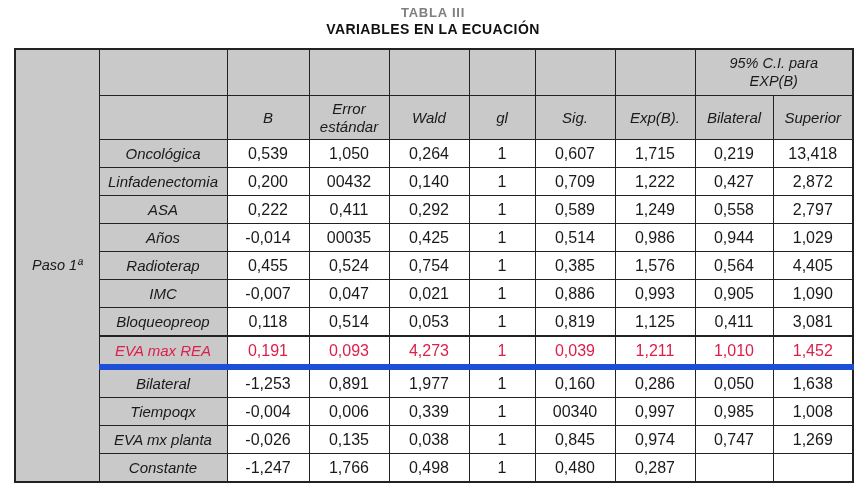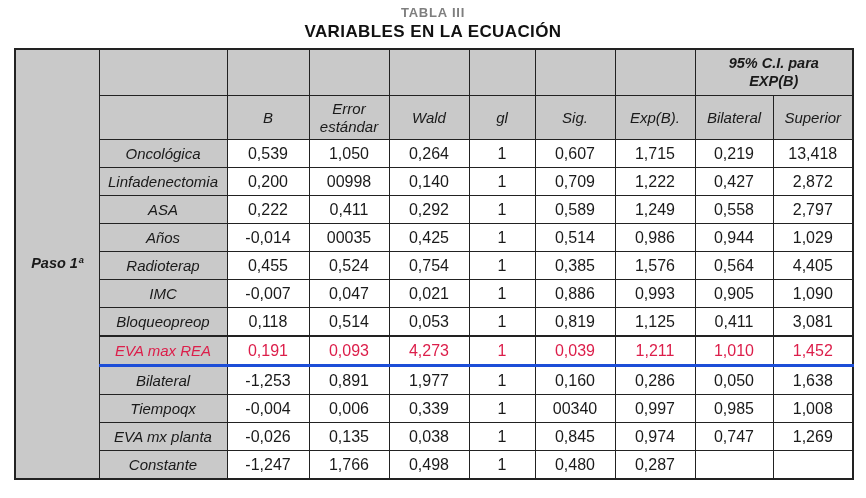--- a/index.html
+++ b/index.html
@@ -13,21 +13,21 @@
   }
   .titles{
     position:absolute;top:5px;left:0;width:866px;
     text-align:center;line-height:1.25;
   }
   .title-main{
     color:var(--title-gray,#7e7e7e);
     font-weight:bold;font-size:13px;letter-spacing:0.8px;
   }
   .title-sub{
-    color:#111;font-weight:bold;font-size:17px;letter-spacing:0.4px;
+    color:#111;font-weight:bold;font-size:14px;letter-spacing:0.4px;
   }
   table.vars{
     position:absolute;left:14px;top:48px;
     width:838px;
     border-collapse:collapse;
     table-layout:fixed;
     border:2px solid #222;
   }
   table.vars td{
     border:1px solid #222;
@@ -36,33 +36,33 @@
     padding:0 2px;
     overflow:hidden;
   }
   td.hdr, td.lbl, td.paso{
     background:var(--cell-gray,#c9c9c9);
     font-style:italic;
     font-size:15px;
     color:#1a1a1a;
   }
   td.paso{vertical-align:middle;margin-left:24px;}
-  tr.h1 td{height:45px;font-size:14.5px;line-height:1.2;font-weight:bold;}
+  tr.h1 td{height:45px;font-size:14.5px;line-height:1.2;}
   tr.h2 td{height:43px;line-height:1.15;}
   tr.datarow td{height:27px;}
   td.val{
     background:#ffffff;
     font-size:16px;
     font-style:normal;
     color:#1a1a1a;
   }
   tr.hl td{
     color:var(--highlight-red,#dc1e4a);
     border-top:2px solid #222;
-    border-bottom:3px solid #1d4ed8;
+    border-bottom:6px solid #1d4ed8;
   }
   .footnote{
     position:absolute;left:17px;top:463px;width:836px;
     font-size:13.5px;line-height:1.25;color:#111;
     text-align:left;
   }
 </style>
 </head>
 <body>
 
@@ -118,21 +118,21 @@
         <td class="val">0,264</td>
         <td class="val">1</td>
         <td class="val">0,607</td>
         <td class="val">1,715</td>
         <td class="val">0,219</td>
         <td class="val">13,418</td>
       </tr>
       <tr class="datarow">
         <td class="lbl">Linfadenectomia</td>
         <td class="val">0,200</td>
-        <td class="val">00998</td>
+        <td class="val">00432</td>
         <td class="val">0,140</td>
         <td class="val">1</td>
         <td class="val">0,709</td>
         <td class="val">1,222</td>
         <td class="val">0,427</td>
         <td class="val">2,872</td>
       </tr>
       <tr class="datarow">
         <td class="lbl">ASA</td>
         <td class="val">0,222</td>

